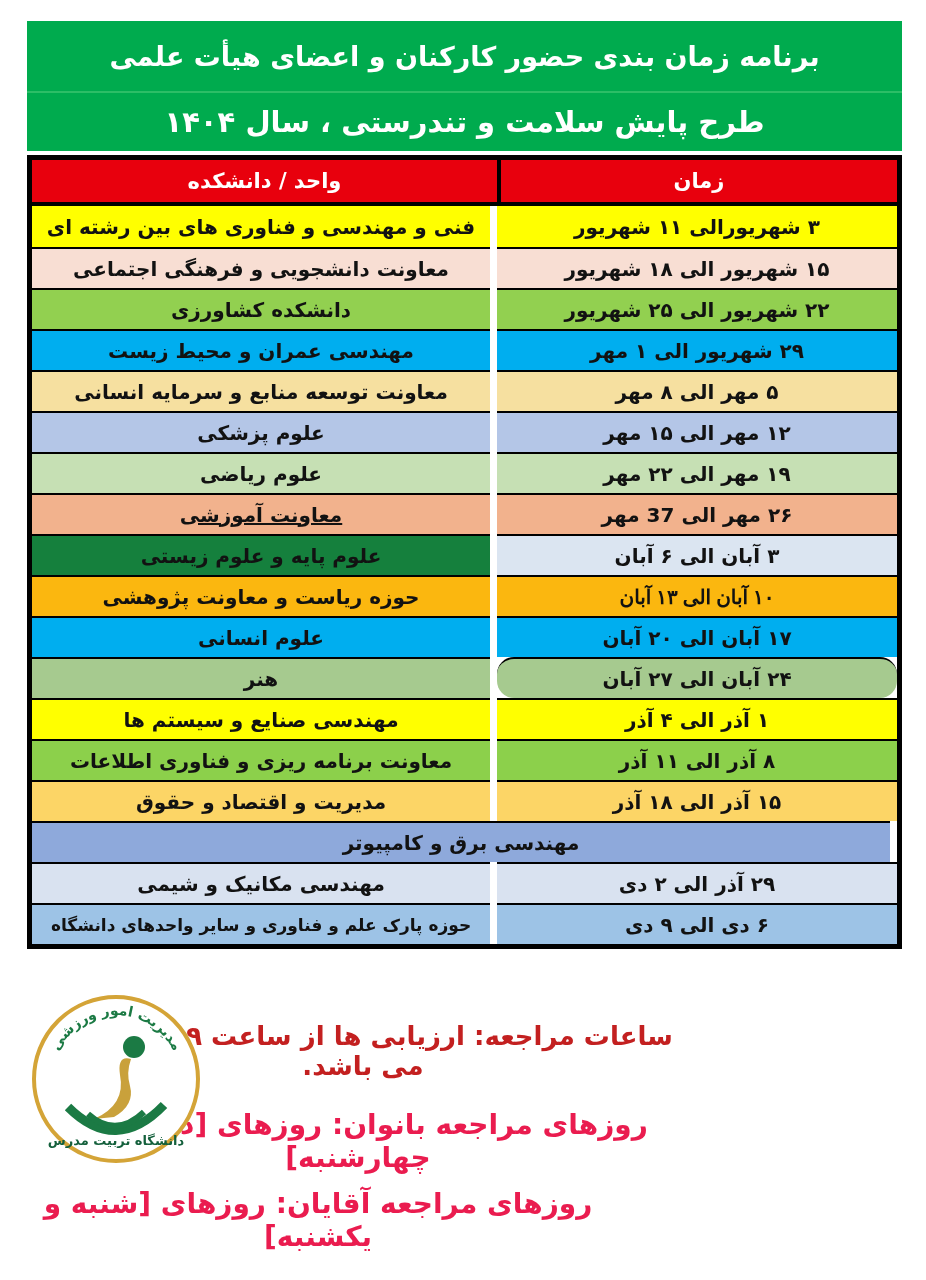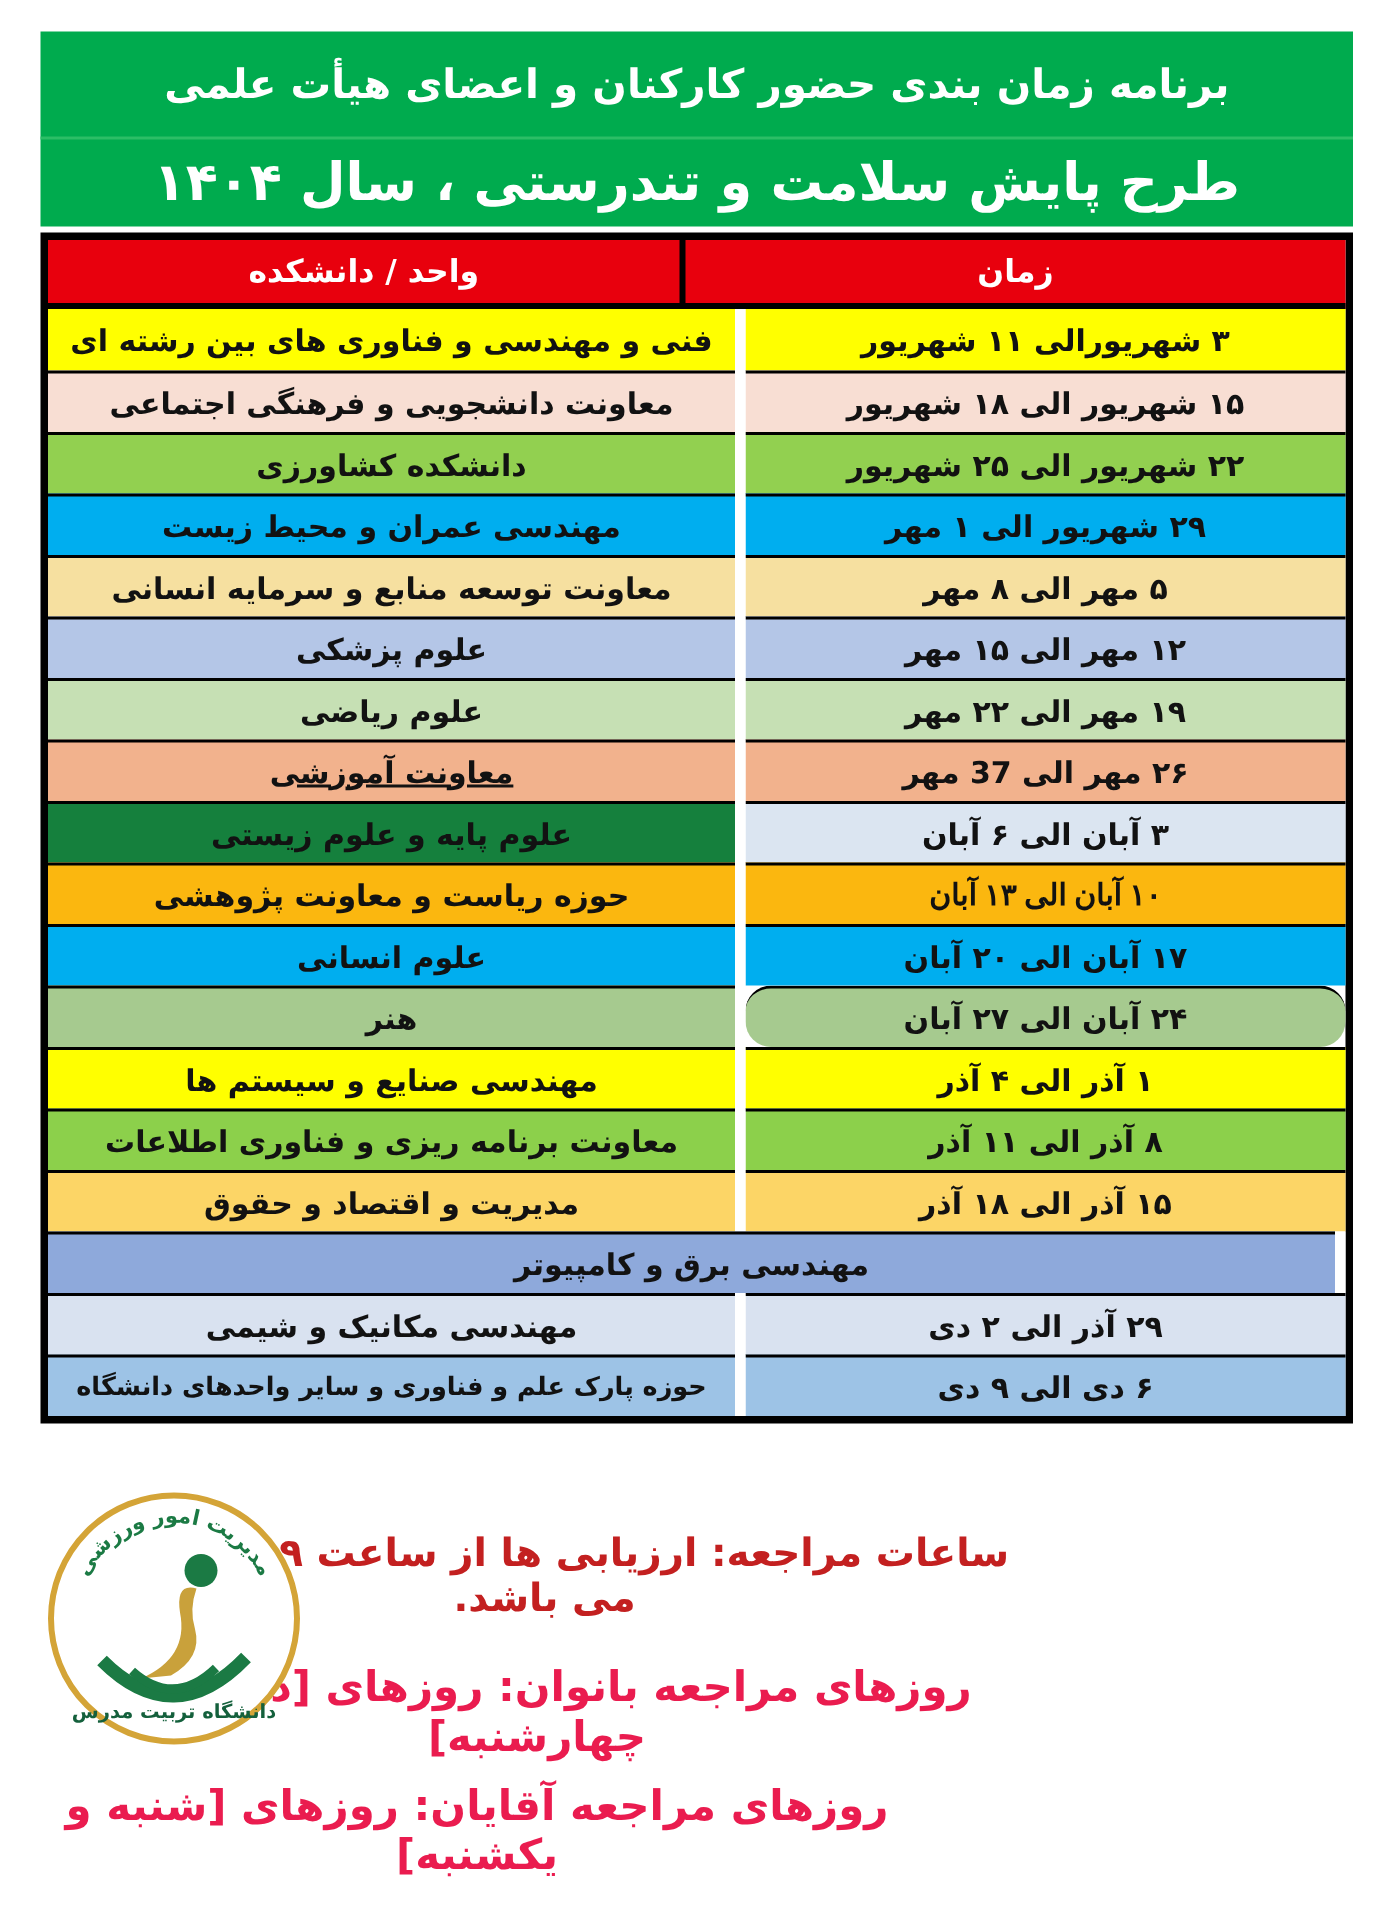--- a/index.html
+++ b/index.html
@@ -18,37 +18,37 @@
     position:absolute; left:27px; top:21px; width:875px; height:130px;
     background:#00AB4E; color:#fff; text-align:center;
     display:flex; flex-direction:column;
   }
   .green-line1 {
     height:72px; display:flex; align-items:center; justify-content:center;
     font-size:27px; border-bottom:2px solid #2CBE66;
   }
   .green-line2 {
     flex:1; display:flex; align-items:center; justify-content:center;
-    font-size:35px;
+    font-size:29px;
   }
 
   
   .schedule-table {
     position:absolute; left:27px; top:155px; width:875px;
     border:5px solid #000; background:#fff;
   }
   .thead {
     display:flex; background:#E8000D; color:#fff;
     border-bottom:4px solid #000;
   }
   .th {
     height:42px; display:flex; align-items:center; justify-content:center;
     font-size:21px;
   }
-  .th-time { width:444px; border-left:4px solid #000; }
+  .th-time { width:400px; border-left:4px solid #000; }
   .th-unit { flex:1; }
 
   .row { display:flex; align-items:stretch; }
   .cell {
     height:41px; display:flex; align-items:center; justify-content:center;
     font-size:20px; color:#121212; border-top:2px solid #000;
     overflow:hidden; white-space:nowrap;
   }
   .row:first-child .cell { border-top:none; height:41px; }
   .cell-time { width:400px; }

